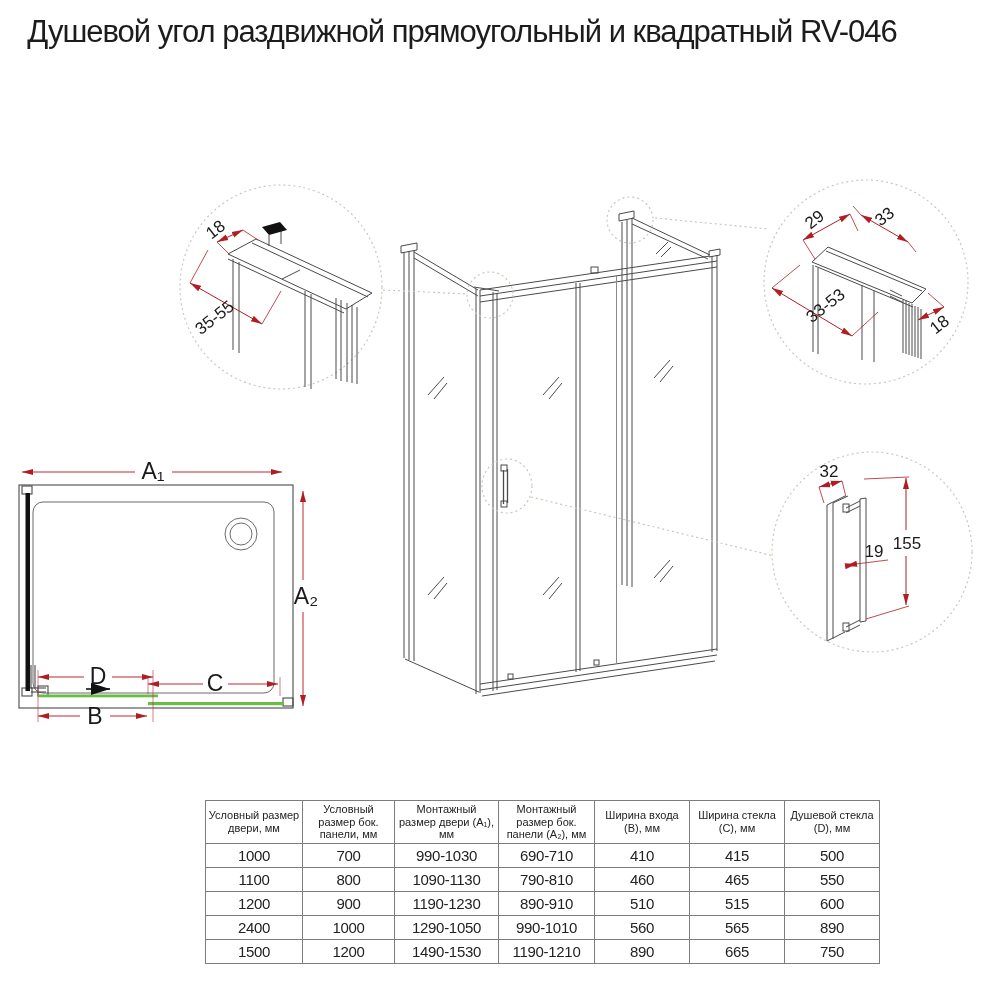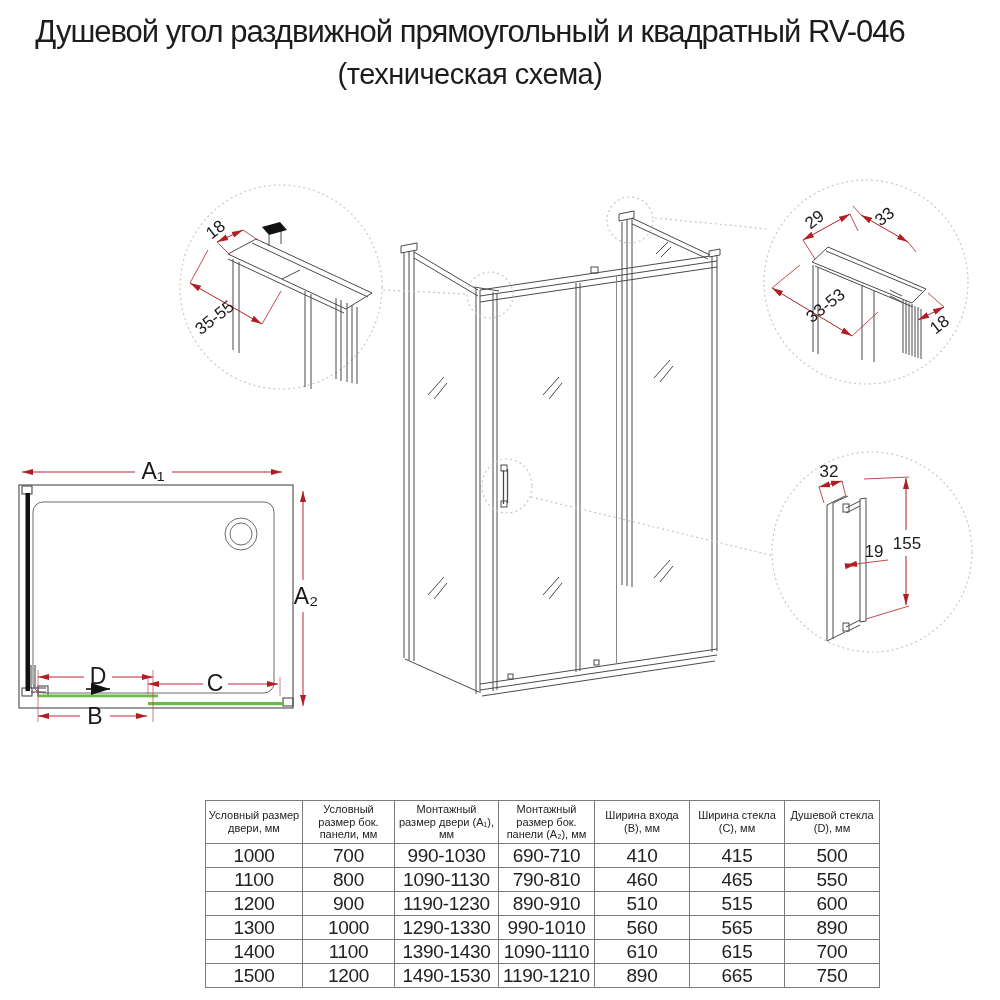--- a/index.html
+++ b/index.html
@@ -1,34 +1,33 @@
 <!DOCTYPE html>
 <html><head>
 <meta charset="utf-8">
 <style>
   html,body{margin:0;padding:0;background:#fff;}
   body{width:1000px;height:1000px;position:relative;font-family:"Liberation Sans","DejaVu Sans",sans-serif;color:#1c1c1c;overflow:hidden;}
-  .title{position:absolute;top:14px;left:8px;width:924px;text-align:center;}
+  .title{position:absolute;top:14px;left:0;width:924px;text-align:center;}
   .title .l1{font-size:31px;letter-spacing:-1px;white-space:nowrap;}
   .title .l2{font-size:29px;letter-spacing:-0.5px;margin-top:8px;}
   svg{position:absolute;left:0;top:0;}
   svg text{font-family:"Liberation Sans","DejaVu Sans",sans-serif;fill:#1a1a1a;}
   .dimnum{font-size:17px;}
   .planletter{font-size:23px;}
   table.sizes{position:absolute;left:185px;top:800px;width:674px;border-collapse:collapse;table-layout:fixed;margin-left:20px;}
   table.sizes th,table.sizes td{border:1px solid #7d7d7d;text-align:center;vertical-align:middle;padding:0 2px;color:#222;}
   table.sizes th{font-size:11px;font-weight:400;line-height:1.18;height:42px;}
-  table.sizes td{font-size:19px;height:23px;letter-spacing:-0.3px;}
+  table.sizes td{font-size:15px;height:23px;letter-spacing:-0.3px;}
 </style>
 </head>
 <body>
 
 <div class="title">
   <div class="l1">Душевой угол раздвижной прямоугольный и квадратный RV-046</div>
-  <div class="l2">(техническая схема)</div>
 </div>
 
 <svg width="1000" height="1000" viewBox="0 0 1000 1000">
   <defs>
     <marker id="ra" viewBox="0 0 12 8" refX="11.2" refY="4" markerWidth="12" markerHeight="8" orient="auto-start-reverse">
       <path d="M0,0.9 L11.2,4 L0,7.1 Z" fill="#b01e23"></path>
     </marker>
     <marker id="ba" viewBox="0 0 12 8" refX="11.2" refY="4" markerWidth="13" markerHeight="9" orient="auto">
       <path d="M0,0.5 L11.2,4 L0,7.5 Z" fill="#111"></path>
     </marker>
@@ -328,36 +327,27 @@
     <tr>
       <td>1200</td>
         <td>900</td>
         <td>1190-1230</td>
         <td>890-910</td>
         <td>510</td>
         <td>515</td>
         <td>600</td>
     </tr>
     <tr>
-      <td>1300</td>
+      <td>2400</td>
         <td>1000</td>
-        <td>1290-1330</td>
+        <td>1290-1050</td>
         <td>990-1010</td>
         <td>560</td>
         <td>565</td>
         <td>890</td>
-    </tr>
-    <tr>
-      <td>1400</td>
-        <td>1100</td>
-        <td>1390-1430</td>
-        <td>1090-1110</td>
-        <td>610</td>
-        <td>615</td>
-        <td>700</td>
     </tr>
     <tr>
       <td>1500</td>
         <td>1200</td>
         <td>1490-1530</td>
         <td>1190-1210</td>
         <td>890</td>
         <td>665</td>
         <td>750</td>
     </tr>

